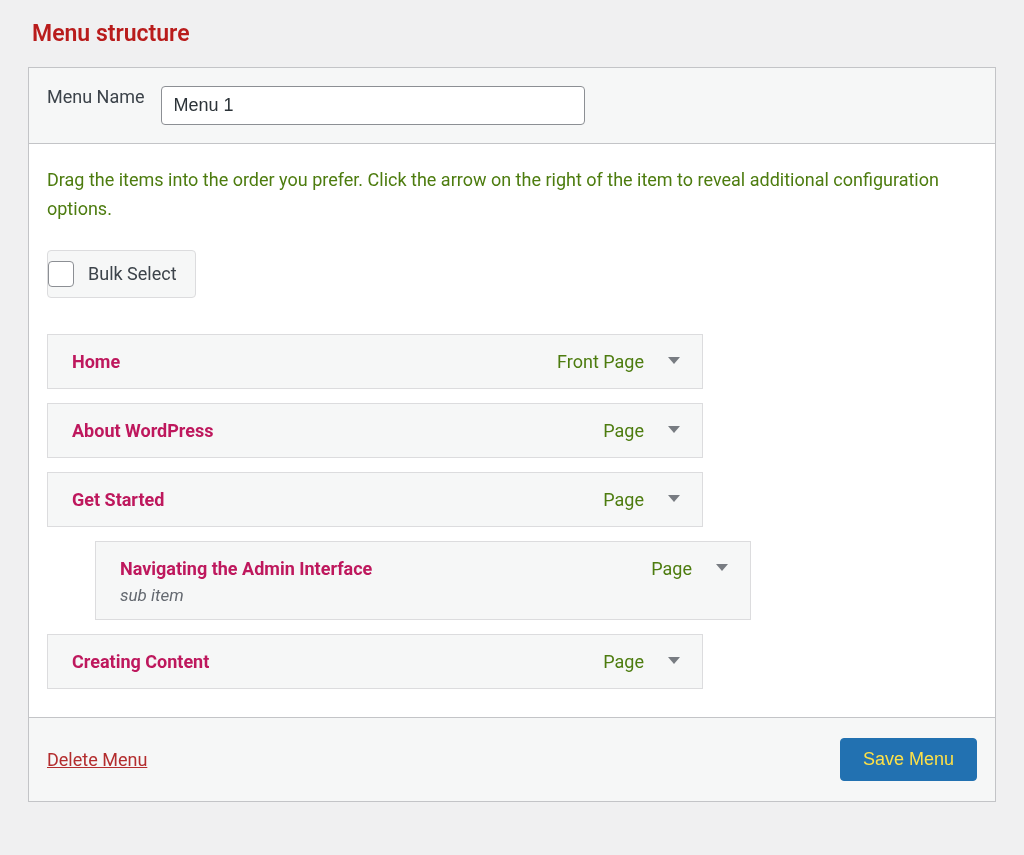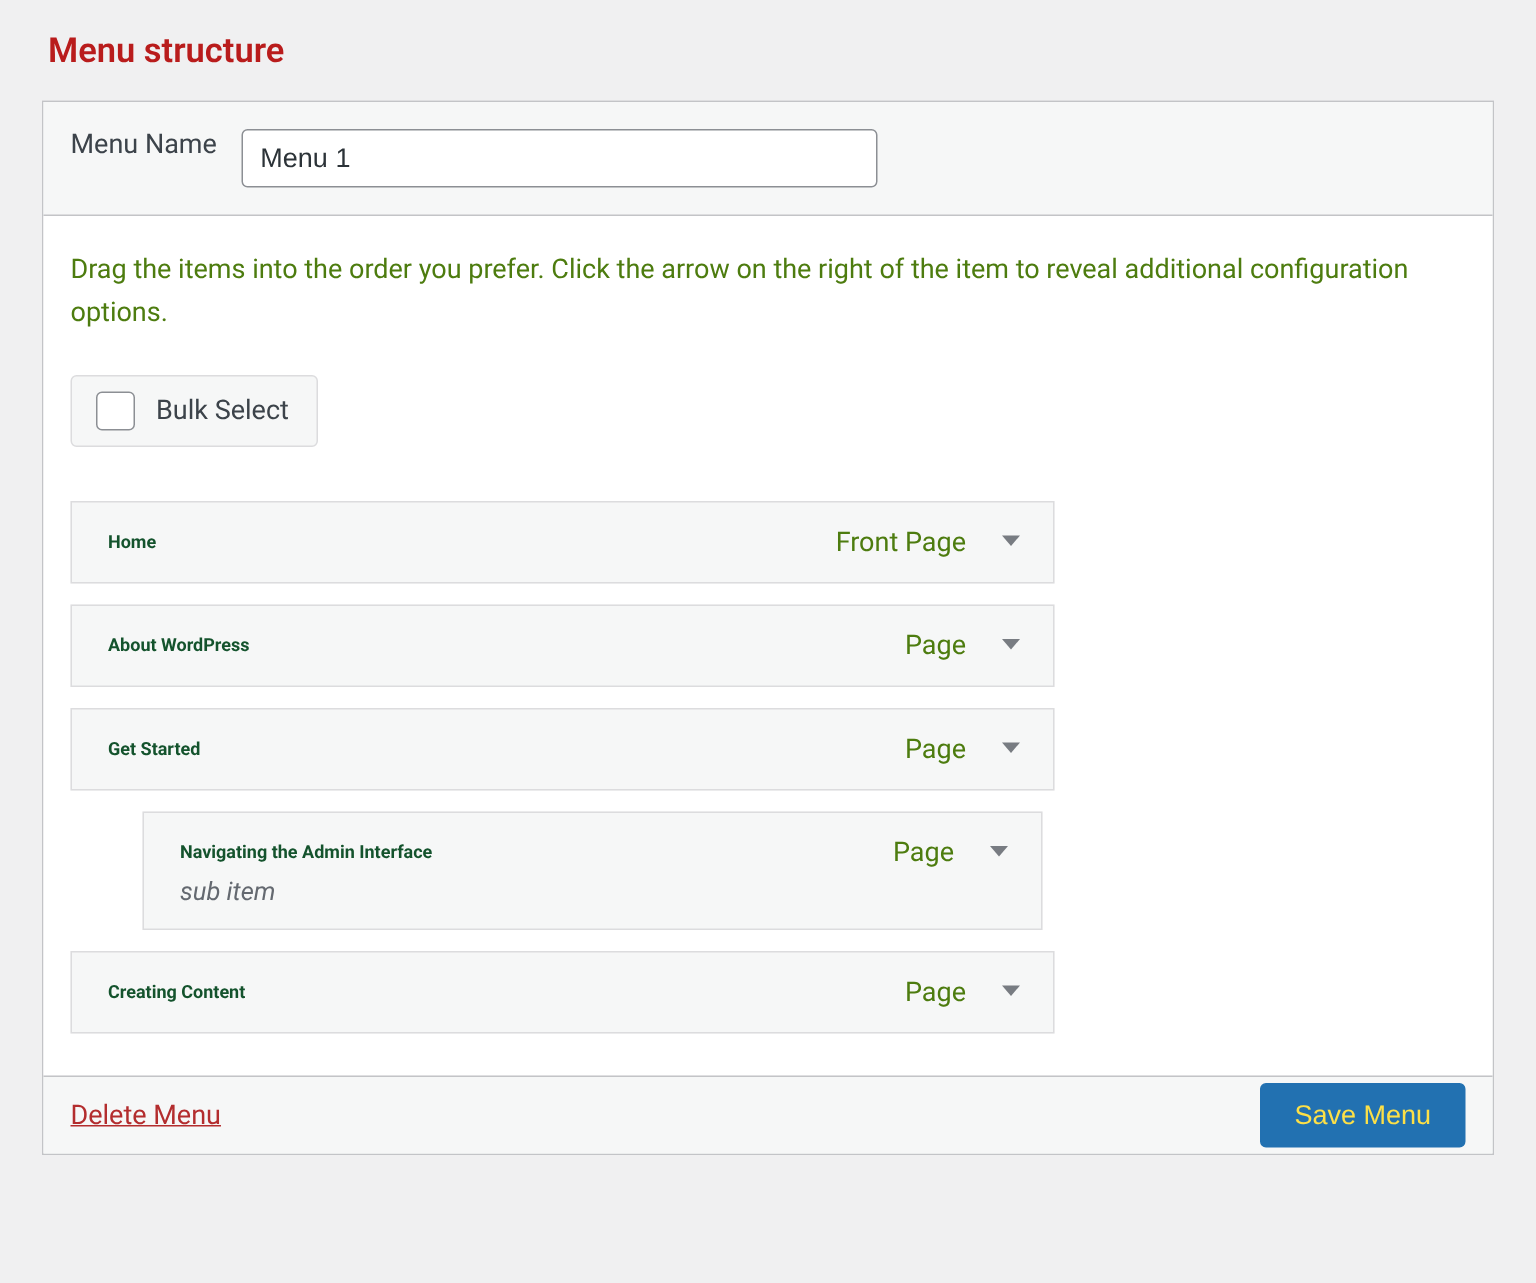--- a/index.html
+++ b/index.html
@@ -56,21 +56,21 @@
       color: #4d7c0f;
       margin-bottom: 26px;
     }
     .bulk-select {
       display: inline-flex;
       align-items: center;
       gap: 14px;
       background: #f6f7f7;
       border: 1px solid #dcdcde;
       border-radius: 4px;
-      padding: 10px 18px 10px 16px;
+      padding: 10px 18px 10px 0;
       margin-bottom: 36px;
     }
     .bulk-checkbox {
       width: 26px;
       height: 26px;
       border: 1px solid #8c8f94;
       border-radius: 4px;
       background: #fff;
       appearance: none;
       cursor: pointer;
@@ -89,28 +89,28 @@
       width: 656px;
       padding: 16px 18px 16px 24px;
       display: flex;
       align-items: center;
       justify-content: space-between;
       margin-bottom: 14px;
       cursor: move;
     }
     .menu-item.indented {
       margin-left: 48px;
-      width: 600px;
+      width: 656px;
       padding-bottom: 14px;
       flex-wrap: wrap;
     }
     .menu-item-title {
-      font-size: 12px;
+      font-size: 18px;
       font-weight: 700;
-      color: #14532d;
+      color: #be185d;
     }
     .menu-item-right {
       display: flex;
       align-items: center;
       gap: 20px;
     }
     .menu-item-type {
       font-size: 18px;
       color: #4d7c0f;
     }
@@ -134,21 +134,21 @@
     }
     .menu-item-row {
       display: flex;
       align-items: center;
       justify-content: space-between;
       width: 100%;
     }
     .panel-footer {
       background: #f6f7f7;
       border-top: 1px solid #c3c4c7;
-      padding: 4px 18px;
+      padding: 20px 18px;
       display: flex;
       justify-content: space-between;
       align-items: center;
     }
     .delete-link {
       color: #b32d2e;
       font-size: 18px;
       text-decoration: underline;
       cursor: pointer;
     }

